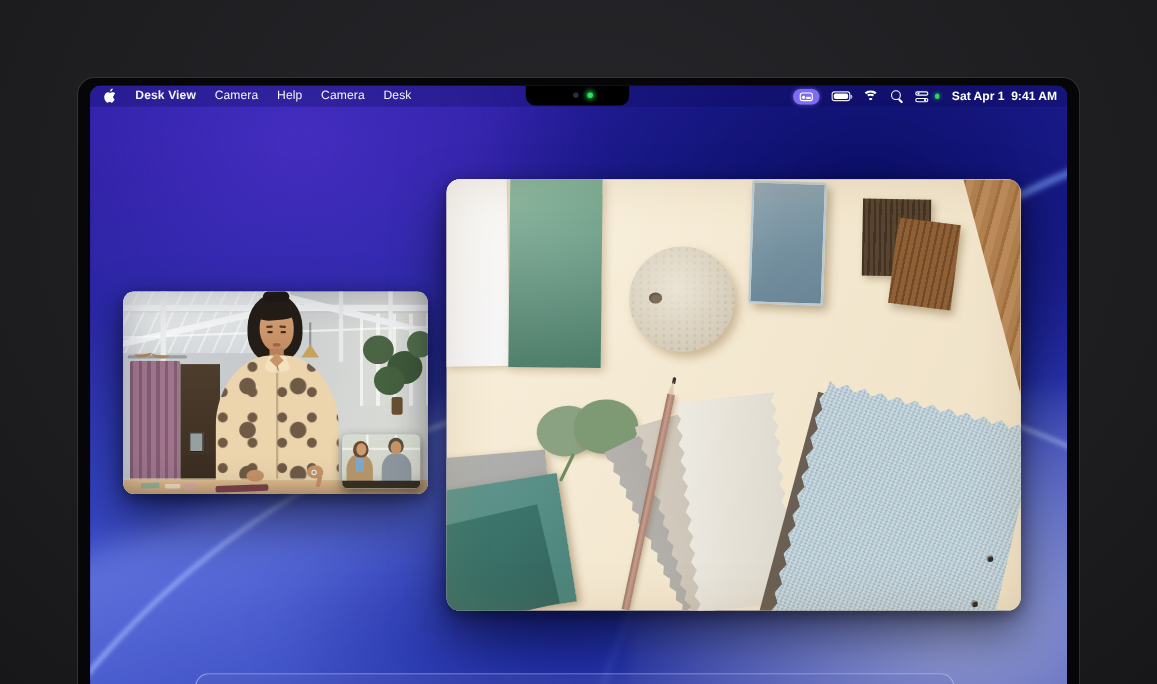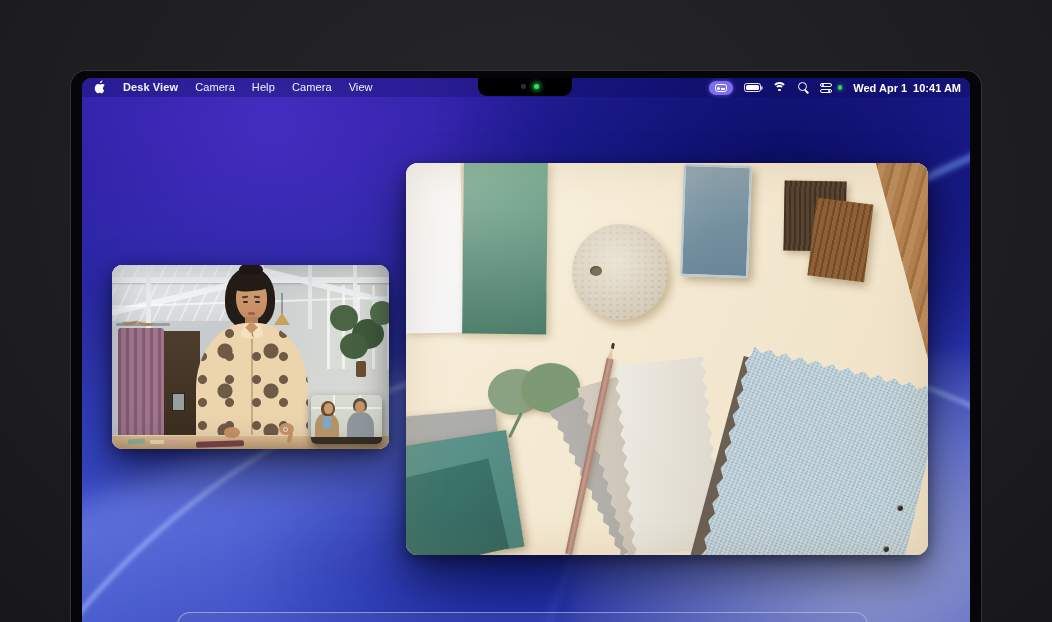--- a/index.html
+++ b/index.html
@@ -201,41 +201,41 @@
 
     <div class="abs menubar">
       <div class="menus">
         <svg class="apple" viewBox="0 0 16 20">
             <path fill="#fff" d="M12.9 10.6c0-2.2 1.8-3.3 1.9-3.3-1-1.5-2.6-1.7-3.2-1.7-1.4-.1-2.7.8-3.4.8-.7 0-1.8-.8-2.9-.8C3.8 5.6 2 6.9 1.2 8.8c-1.4 2.5-.4 6.1 1 8.1.7 1 1.5 2.1 2.6 2.1 1 0 1.4-.7 2.7-.7s1.6.7 2.7.7c1.1 0 1.9-1 2.6-2 .8-1.2 1.1-2.3 1.1-2.4-.1 0-2-1-2-3.9zM10.6 3.3c.6-.7 1-1.7.9-2.7-.9 0-1.9.6-2.5 1.3-.6.6-1 1.6-.9 2.6 1 .1 1.9-.5 2.5-1.2z"></path>
           </svg>
         <span class="menu-label app">Desk View</span>
         <span class="menu-label">Camera</span>
         <span class="menu-label">Help</span>
         <span class="menu-label">Camera</span>
-        <span class="menu-label">View</span>
+        <span class="menu-label">Desk</span>
       </div>
       <div class="status">
         <span class="pill">
             <span class="pill-display"></span>
           </span>
         <span class="bat"></span>
         <span class="wifi">
             <span class="w1"></span>
             <span class="w2"></span>
             <span class="w3"></span>
           </span>
         <span class="sp"></span>
         <span class="cc">
             <i class="k1"></i>
             <i class="k2"></i>
           </span>
         <span class="camdot"></span>
         <span class="clock">
-          <span>Wed Apr 1</span>
-          <span>10:41 AM</span>
+          <span>Sat Apr 1</span>
+          <span>9:41 AM</span>
         </span>
       </div>
     </div>
 
     <div class="abs notch">
       <span class="lens"></span>
       <span class="led"></span>
     </div>
 
     <div class="window ft">

